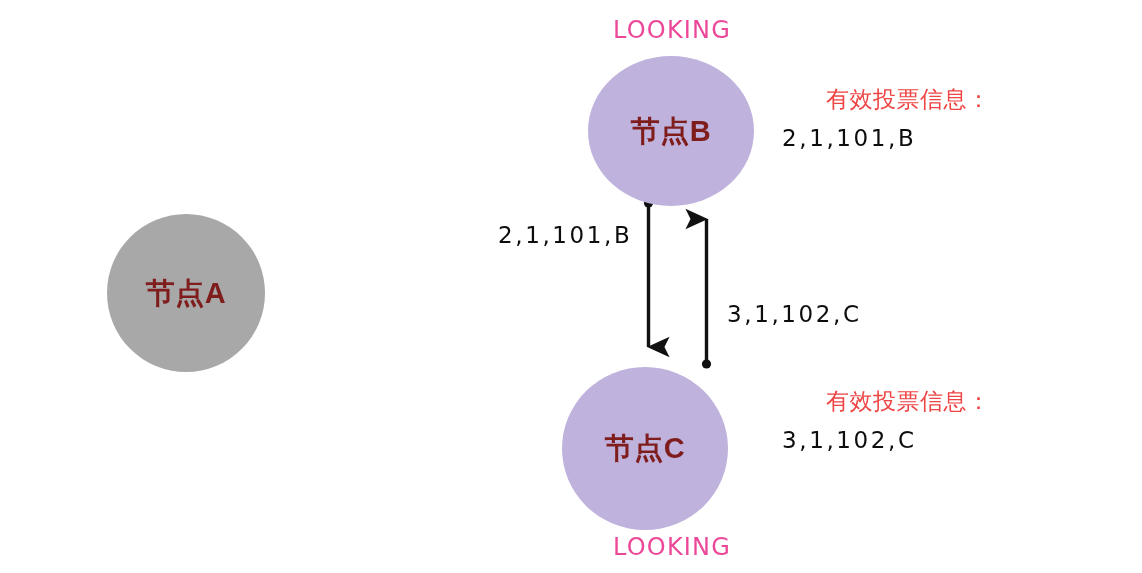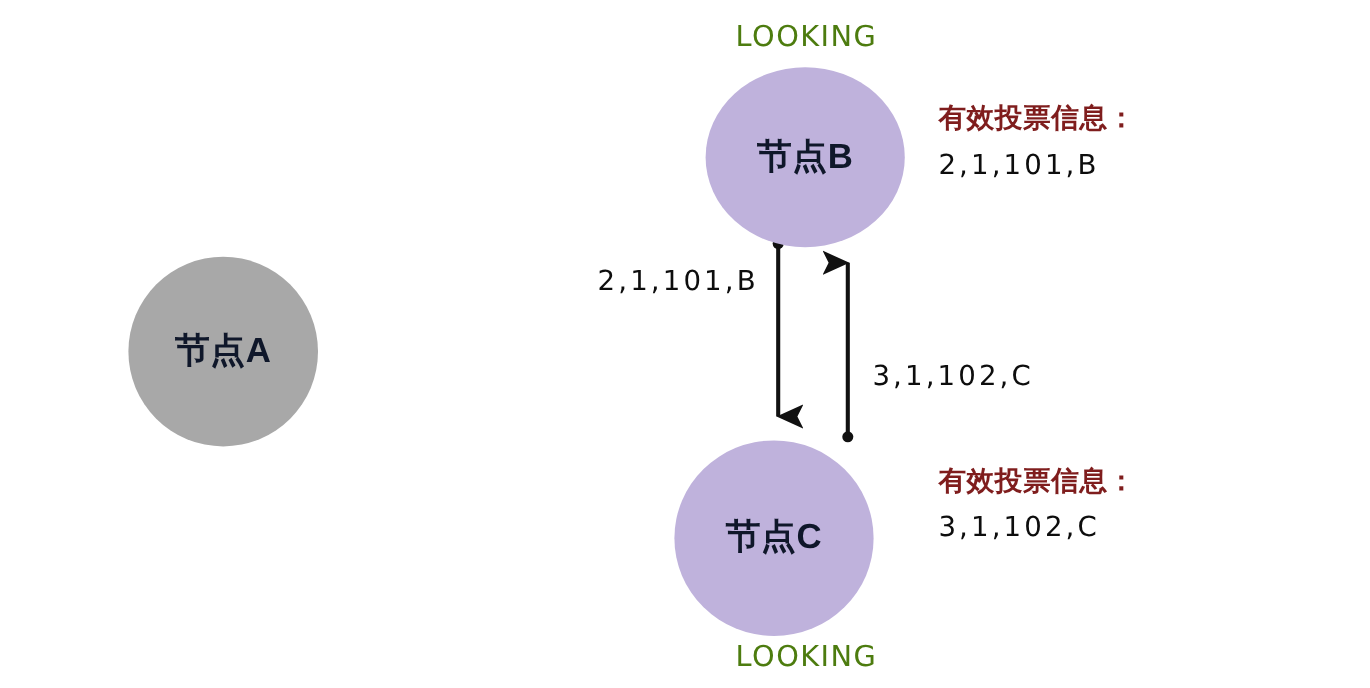--- a/index.html
+++ b/index.html
@@ -25,21 +25,21 @@
 
   .node {
     position: absolute;
     border-radius: 50%;
     display: flex;
     align-items: center;
     justify-content: center;
     box-sizing: border-box;
   }
   .node-label {
-    color: #0f172a;
+    color: #7f1d1d;
     font-size: 29px;
     font-weight: 700;
     letter-spacing: 0.5px;
     line-height: 1;
     white-space: nowrap;
     user-select: none;
   }
 
   
   #node-a {
@@ -68,39 +68,40 @@
     height: 163px;
     background: #bfb2dc;
   }
 
   .state-text {
     position: absolute;
     font-family: "DejaVu Sans", sans-serif;
     font-size: 24px;
     font-weight: 400;
     letter-spacing: 1.2px;
-    color: #4d7c0f;
+    color: #ec4899;
     white-space: nowrap;
     user-select: none;
   }
   #state-b { left: 613px; top: 16px; }
   #state-c { left: 613px; top: 533px; }
 
   .info-block {
     position: absolute;
     white-space: nowrap;
     user-select: none;
   }
   .info-title {
     font-family: "DejaVu Sans", sans-serif;
     font-size: 23px;
-    font-weight: 700;
-    color: #7f1d1d;
+    font-weight: 400;
+    color: #ef4444;
     line-height: 1.0;
     letter-spacing: 0.5px;
+    margin-left: 44px;
   }
   .info-value {
     font-family: "DejaVu Sans", sans-serif;
     font-size: 23px;
     font-weight: 400;
     color: #0d0d0d;
     letter-spacing: 2.6px;
     margin-top: 16px;
     line-height: 1.0;
   }

